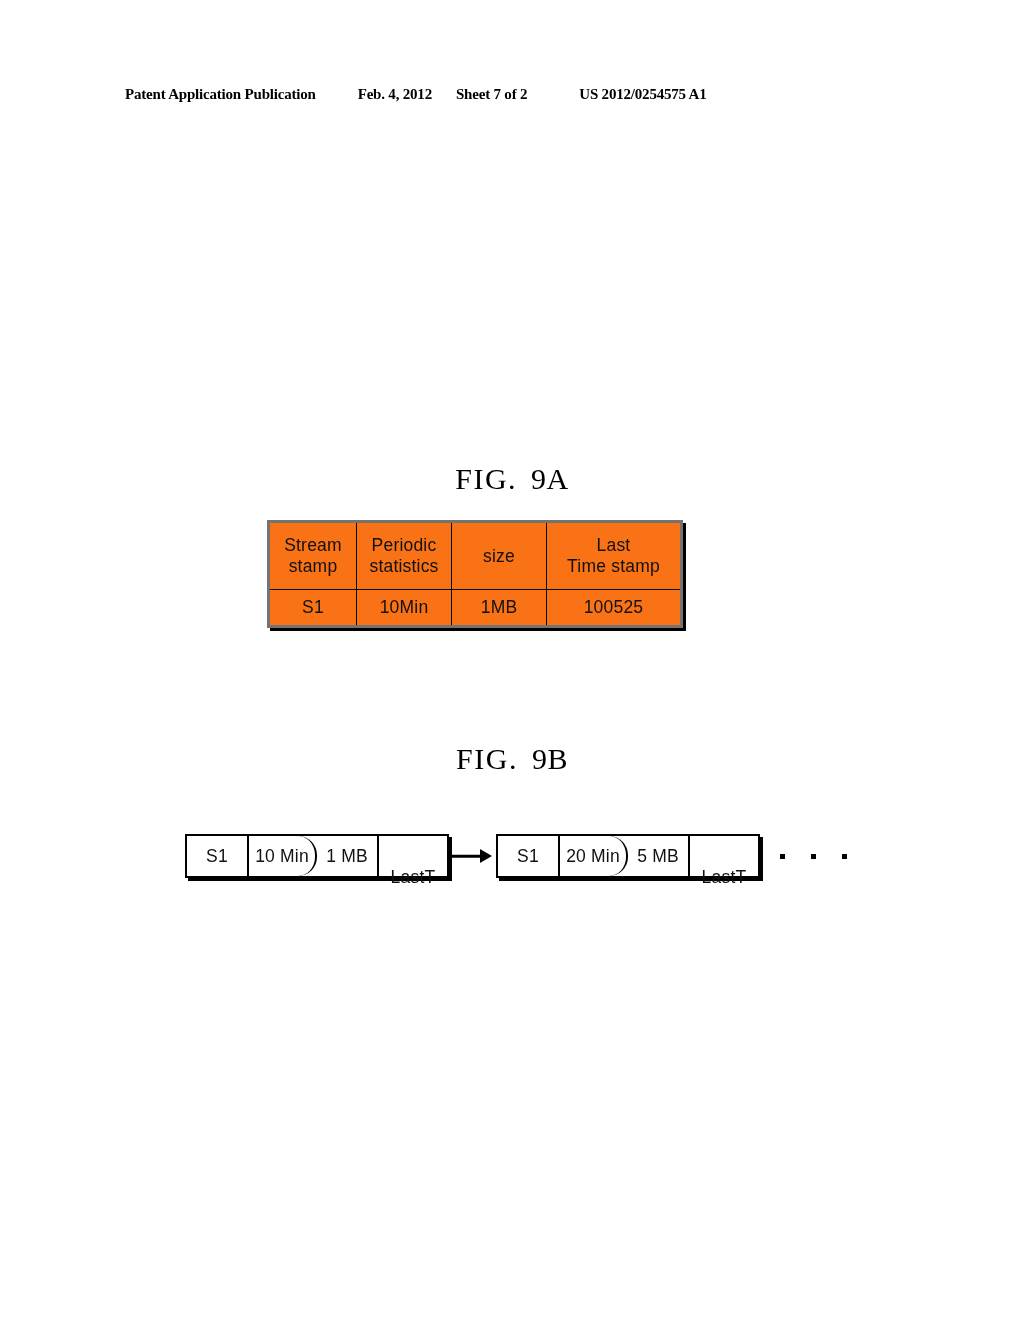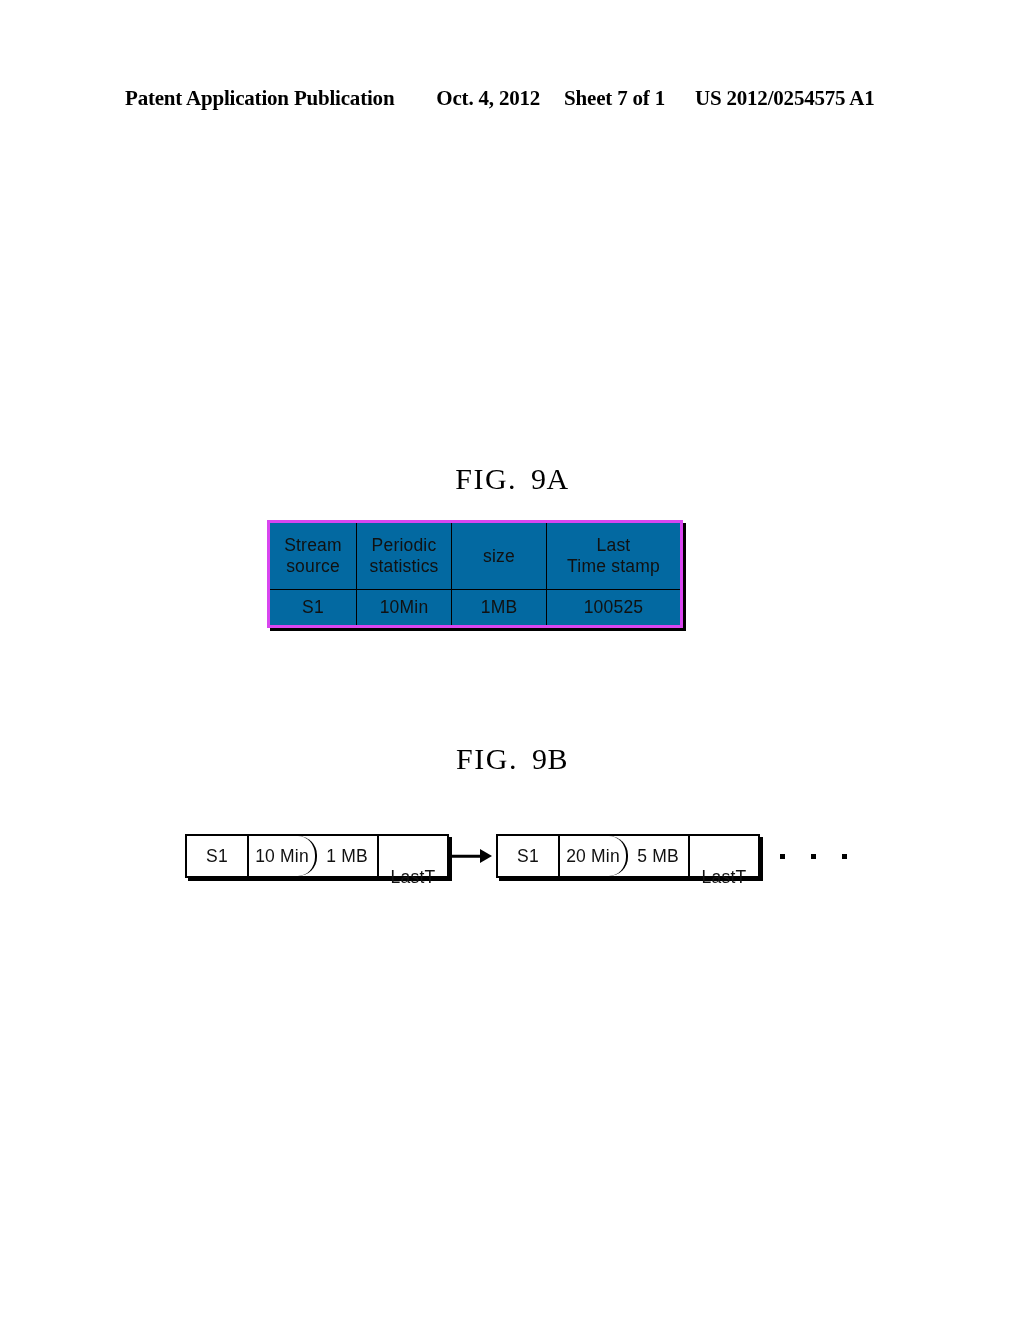--- a/index.html
+++ b/index.html
@@ -20,28 +20,28 @@
   .page-header {
     position: absolute;
     top: 86px;
     left: 125px;
     width: 775px;
     height: 26px;
     display: flex;
     align-items: baseline;
     font-family: "Liberation Serif", serif;
     font-weight: bold;
-    font-size: 21px;
+    font-size: 15px;
     letter-spacing: -0.2px;
     white-space: nowrap;
   }
   .hdr-pub   { }
   .hdr-date  { margin-left: 42px; }
   .hdr-sheet { margin-left: 24px; }
-  .hdr-num   { margin-left: 30px; font-family: Liberation Serif, serif; }
+  .hdr-num   { margin-left: 52px; font-family: Liberation Serif, serif; }
 
   
   .fig-title {
     position: absolute;
     width: 100%;
     left: 0;
     text-align: center;
     font-family: "Liberation Serif", serif;
     font-weight: normal;
     font-size: 30px;
@@ -53,22 +53,22 @@
   #fig9a-title { top: 462px; }
   #fig9b-title { top: 742px; }
 
   
   #fig9a-table {
     position: absolute;
     left: 267px;
     top: 520px;
     width: 413px;
     border-collapse: collapse;
-    background: #0369a1;
-    border: 3px solid #d946ef;
+    background: #f97316;
+    border: 3px solid #737373;
     box-shadow: 3px 3px 0 0 #000000;
     table-layout: fixed;
   }
   #fig9a-table td {
     border: 1.5px solid #000000;
     text-align: center;
     vertical-align: middle;
     font-size: 17.5px;
     line-height: 1.18;
     color: #111111;
@@ -157,41 +157,41 @@
     background: #000000;
     margin-right: 26px;
   }
   .ll-ellipsis .dot:last-child { margin-right: 0; }
 </style>
 </head>
 <body>
 
 <div class="page-header">
   <span class="hdr-pub">Patent Application Publication</span>
-  <span class="hdr-date">Oct. 4, 2012</span>
-  <span class="hdr-sheet">Sheet 7 of 1</span>
+  <span class="hdr-date">Feb. 4, 2012</span>
+  <span class="hdr-sheet">Sheet 7 of 2</span>
   <span class="hdr-num">US 2012/0254575 A1</span>
 </div>
 
 <div class="fig-title" id="fig9a-title">
   <span class="fig-word">FIG.</span><span class="fig-id">9A</span>
 </div>
 
 <table id="fig9a-table">
   <colgroup>
     <col class="c1">
       <col class="c2">
       <col class="c3">
       <col class="c4">
   </colgroup>
   <tbody>
     <tr class="header-row">
       <td>
         <span class="cell-line">Stream</span>
-        <span class="cell-line">source</span>
+        <span class="cell-line">stamp</span>
       </td>
       <td>
         <span class="cell-line">Periodic</span>
         <span class="cell-line">statistics</span>
       </td>
       <td>
         <span class="cell-line">size</span>
       </td>
       <td>
         <span class="cell-line">Last</span>

